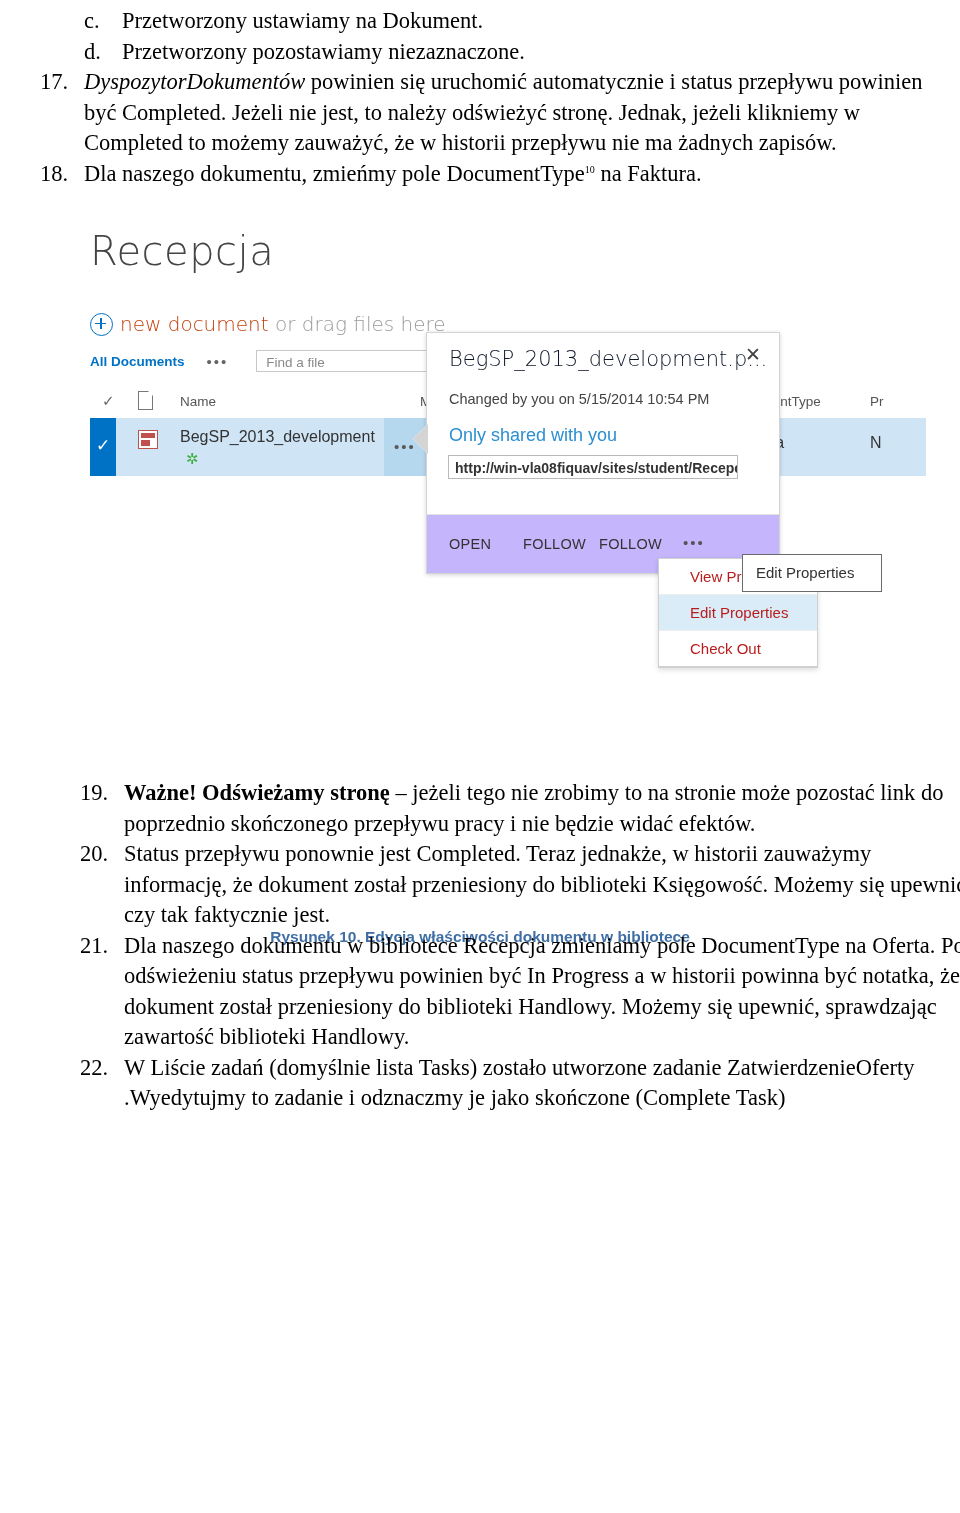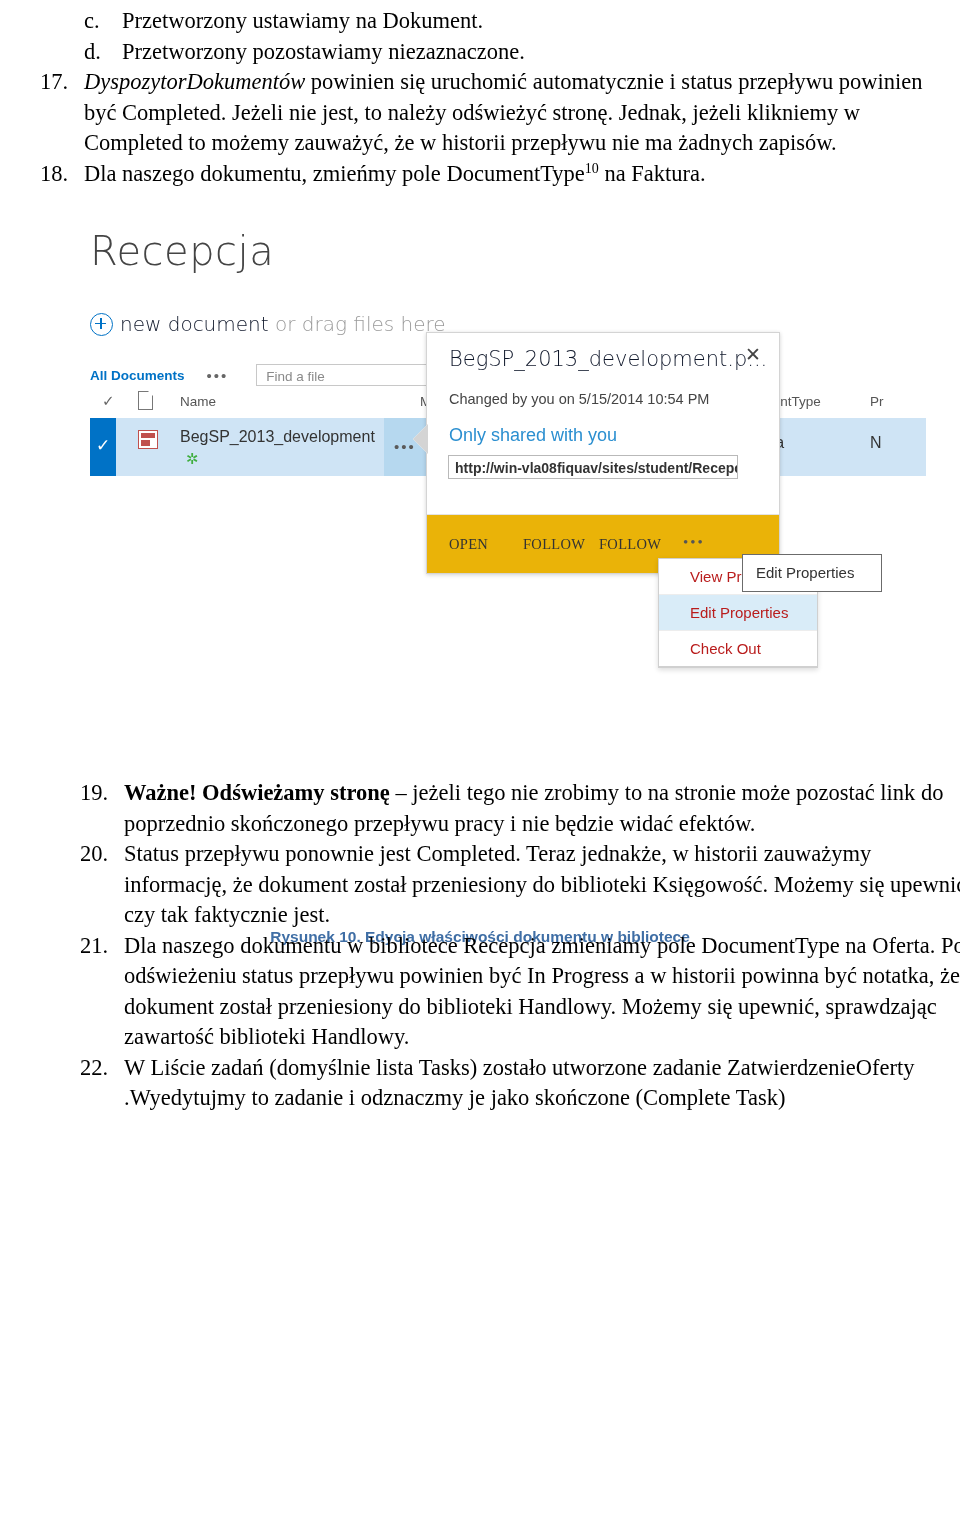--- a/index.html
+++ b/index.html
@@ -47,21 +47,21 @@
     font-size: 22.5px;
   }
   .li.sub .num {
     left: 84px;
     width: 26px;
     text-align: left;
   }
   .it { font-style: italic; }
   .bd { font-weight: bold; }
   sup.fn {
-    font-size: 14px;
+    font-size: 10px;
     vertical-align: super;
     line-height: 0;
   }
 
   
   .figure {
     position: absolute;
     left: 0;
     top: 222px;
     width: 960px;
@@ -104,40 +104,39 @@
   }
   .plus-icon::before, .plus-icon::after {
     content: "";
     position: absolute;
     background: #0072c6;
   }
   .plus-icon::before { left: 4px; top: 9px; width: 11px; height: 1.8px; }
   .plus-icon::after  { top: 4px; left: 9px; height: 11px; width: 1.8px; }
   .newdoc-link {
     font-size: 20px;
-    color: #0f172a;
+    color: #c2410c;
     vertical-align: middle;
     font-family: "DejaVu Sans", sans-serif;
     font-weight: 300;
   }
   .newdoc-rest {
     font-size: 20px;
     color: #9a9a9a;
     vertical-align: middle;
     font-family: "DejaVu Sans", sans-serif;
     font-weight: 300;
   }
 
   .viewbar {
     position: absolute;
     left: 2px;
     top: 128px;
     height: 26px;
     white-space: nowrap;
-    margin-top: 14px;
   }
   .alldocs {
     font-size: 13.5px;
     font-weight: bold;
     color: #0072c6;
     vertical-align: middle;
   }
   .ellipsis-dots {
     display: inline-block;
     vertical-align: middle;
@@ -356,23 +355,22 @@
     padding: 3px 0 0 6px;
     box-sizing: border-box;
     overflow: hidden;
     white-space: nowrap;
     line-height: 19px;
   }
   .co-footer {
     position: absolute;
     left: 0; bottom: 0;
     width: 352px; height: 58px;
-    background: #eab308;
+    background: #c4b5fd;
     border-top: 1px solid #e3e3e3;
-    font-family: Liberation Serif, serif;
   }
   .co-act {
     position: absolute;
     top: 21px;
     font-size: 14.5px;
     color: #333333;
     letter-spacing: 0.3px;
   }
   .co-act.a1 { left: 22px; }
   .co-act.a2 { left: 96px; }

